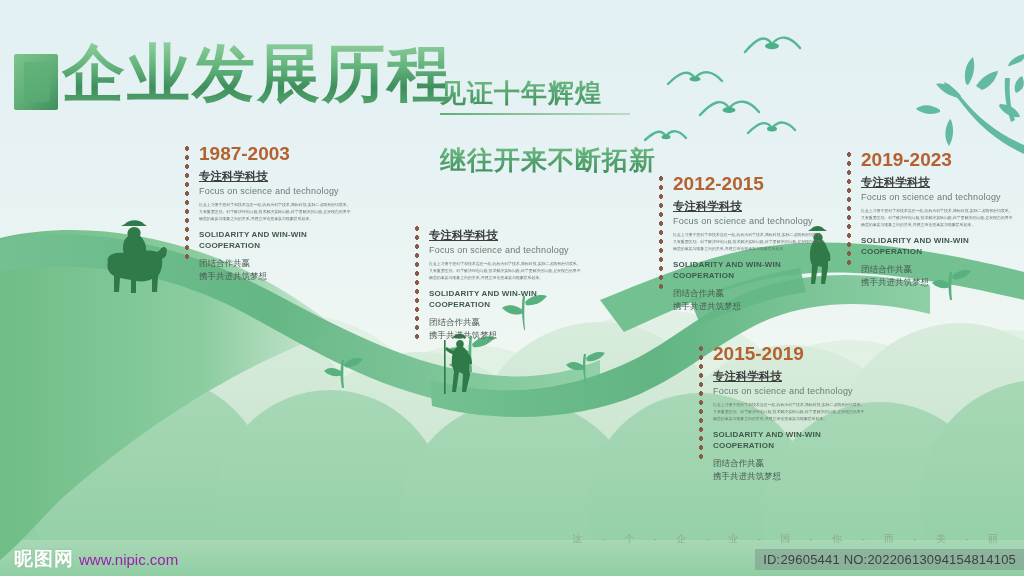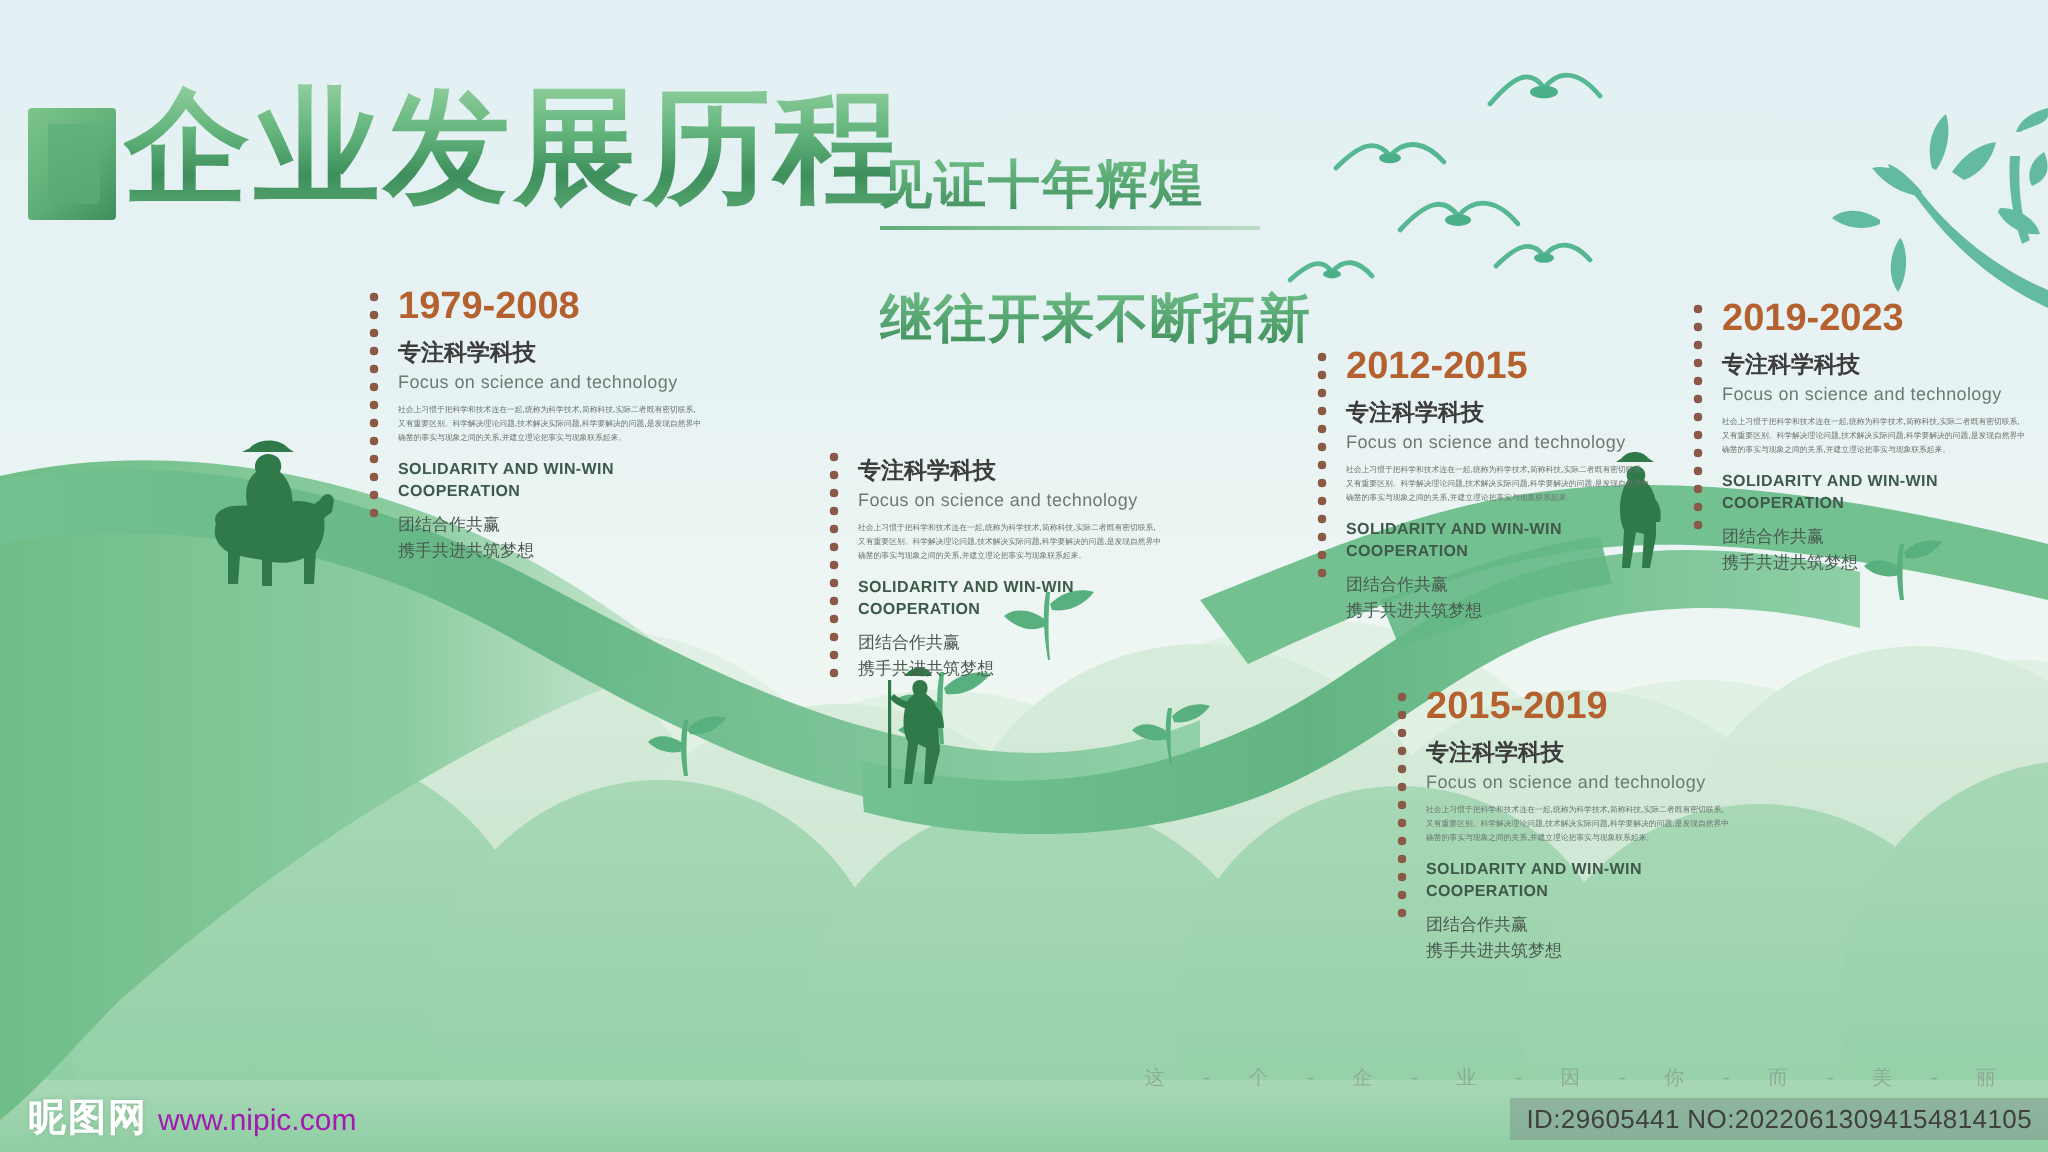--- a/index.html
+++ b/index.html
@@ -56,21 +56,21 @@
     position:absolute; left:0; top:0; width:8px; bottom:0;
     background-image:radial-gradient(circle, #8a5a46 2.1px, transparent 2.3px);
     background-size:8px 9px; background-repeat:repeat-y;
   }
   .entry .body { margin-left:16px; }
   .yr {
     font-size:19px; font-weight:bold; color:#b5612f; letter-spacing:0px;
     font-family:"Liberation Sans", sans-serif; line-height:1.1;
   }
   .cn-head { font-size:11.5px; font-weight:bold; color:#3d3d3d; margin-top:4px;
-    font-family:"DejaVu Sans","Liberation Sans",sans-serif; }
+    font-family:"DejaVu Sans","Liberation Sans",sans-serif;text-decoration:underline; }
   .en-head { font-size:9px; color:#6d7a72; margin-top:2px; letter-spacing:.2px; }
   .para { font-size:3.9px; color:#6b7570; line-height:1.75; margin-top:6px;
     font-family:"DejaVu Sans","Liberation Sans",sans-serif; word-break:break-all;}
   .slog { font-size:8px; font-weight:bold; color:#3f5a4b; margin-top:8px; line-height:1.35; letter-spacing:.2px;}
   .cn-s1, .cn-s2 { font-size:8.5px; color:#4b5a52; line-height:1.5;
     font-family:"DejaVu Sans","Liberation Sans",sans-serif; }
   .cn-s1 { margin-top:5px; }
 
   
   .footer-bar { position:absolute; left:0; bottom:0; width:1024px; height:30px; }
@@ -285,21 +285,21 @@
     <div class="sub-wrap">
       <div class="sub-line1">见证十年辉煌</div>
       <div class="sub-rule"></div>
       <div class="sub-line2">继往开来不断拓新</div>
     </div>
   </div>
 
   <div class="entry" style="left:183px; top:144px; height:118px;">
     <div class="dots"></div>
     <div class="body">
-      <div class="yr">1979-2008</div>
+      <div class="yr">1987-2003</div>
       <div class="cn-head">专注科学科技</div>
       <div class="en-head">Focus on science and technology</div>
       <div class="para">社会上习惯于把科学和技术连在一起,统称为科学技术,简称科技,实际二者既有密切联系,又有重要区别。科学解决理论问题,技术解决实际问题,科学要解决的问题,是发现自然界中确凿的事实与现象之间的关系,并建立理论把事实与现象联系起来。</div>
       <div class="slog">SOLIDARITY AND WIN-WIN COOPERATION</div>
       <div class="cn-s1">团结合作共赢</div>
       <div class="cn-s2">携手共进共筑梦想</div>
     </div>
   </div>
 
   <div class="entry" style="left:413px; top:224px; height:118px;">

